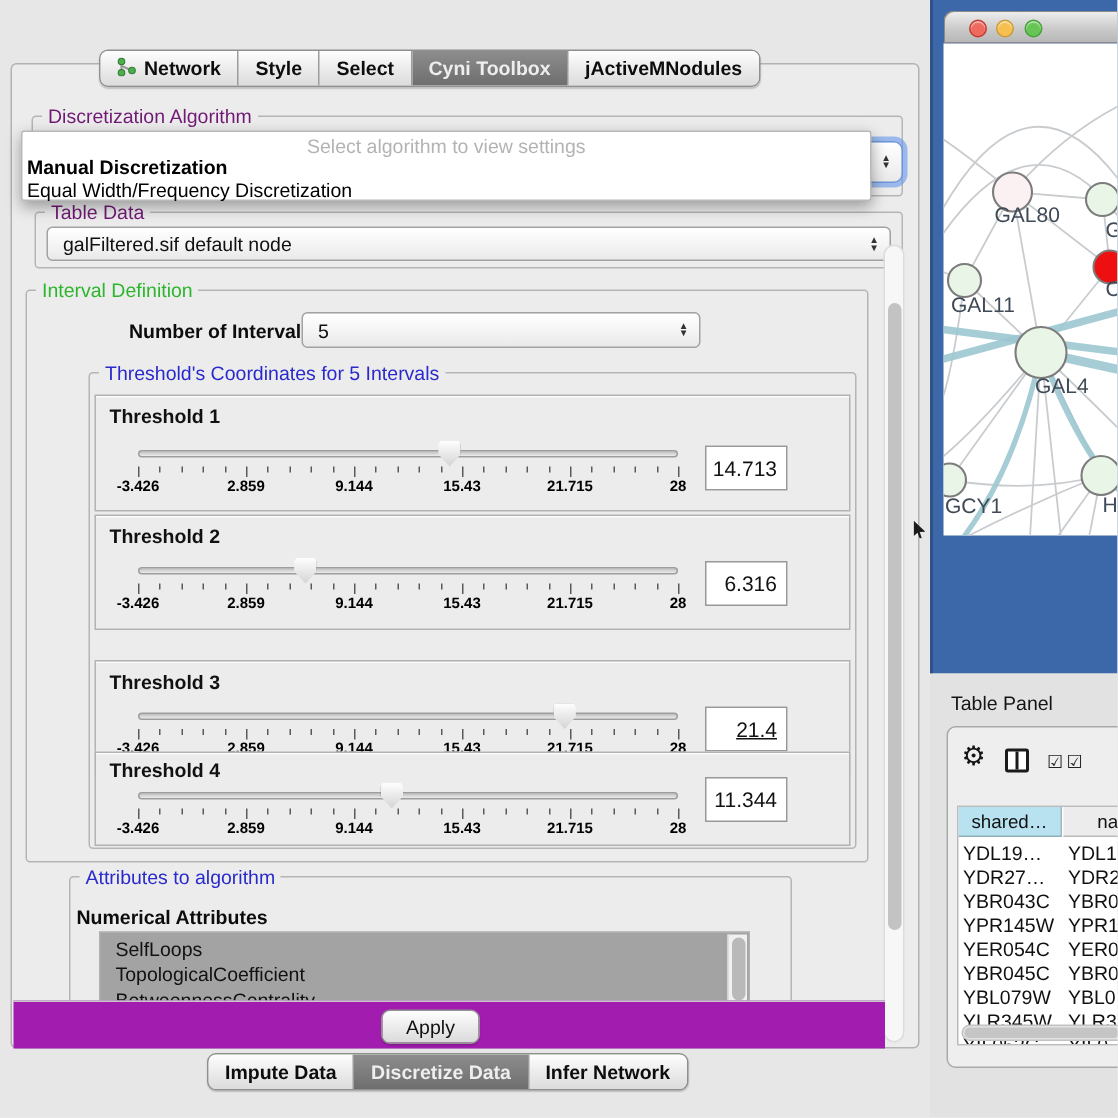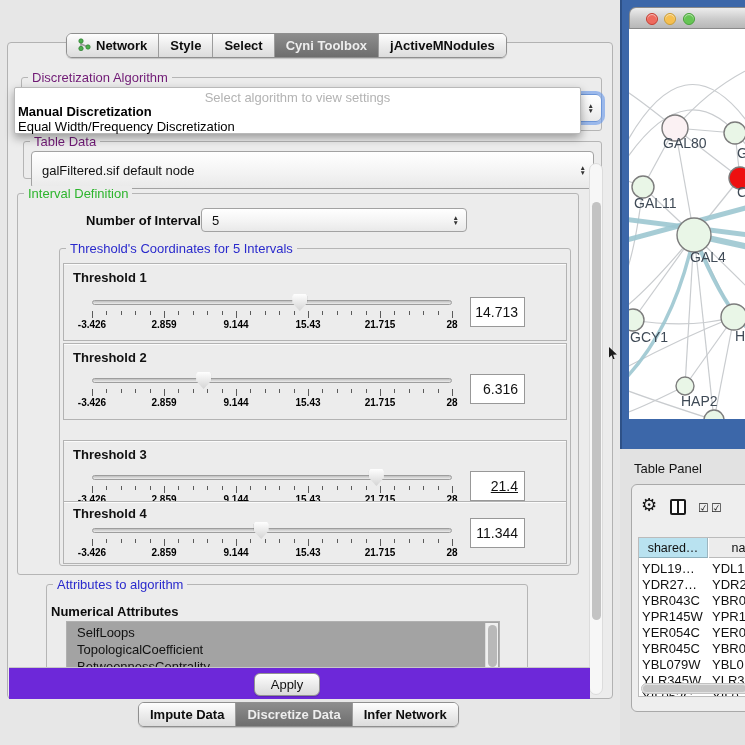--- a/index.html
+++ b/index.html
@@ -57,32 +57,32 @@
   .tick.major { height:7px; }
   .scale { position:absolute; left:0; right:0; top:25px; height:12px; }
   .scale-label { position:absolute; transform:translateX(-50%); font-size:10px; font-weight:700; color:#000; white-space:nowrap; }
   .valuebox { position:absolute; left:406px; width:55px; height:30px; background:#fff; border:1px solid #989898; font-size:14px; display:flex; align-items:center; justify-content:flex-end; padding-right:6px; }
 
   #attr-list { position:absolute; left:55px; top:460px; width:434px; height:62px; background:#a3a3a3; border:1px solid #b0b0b0; font-size:13px; overflow:hidden; }
   .attr-item { position:absolute; left:10px; height:17px; white-space:nowrap; }
   #attr-scroll { position:absolute; right:1px; top:1px; width:13px; bottom:1px; background:#f0f0f0; border-left:1px solid #ddd; }
   #attr-scroll-thumb { position:absolute; left:2px; top:2px; width:9px; height:42px; background:#b9b9b9; border-radius:5px; }
 
-  #apply-bar { position:absolute; left:1px; top:624px; width:581px; height:32px; background:#6d28d9; border-top:1px solid #c7c7c7; z-index:20; }
+  #apply-bar { position:absolute; left:1px; top:624px; width:581px; height:32px; background:#a21caf; border-top:1px solid #c7c7c7; z-index:20; }
   #apply-btn { position:absolute; left:245px; top:5px; width:66px; height:23px; background:linear-gradient(#fefefe,#dadada); border:1px solid #929292; border-radius:6px; font-size:13px; display:flex; align-items:center; justify-content:center; box-shadow:0 1px 1px rgba(0,0,0,.15); }
 
   
   #desktop { position:absolute; left:620px; top:0; width:125px; height:449px; background:#3c67a9; border-left:2px solid #2e5187; }
   #net-window { position:absolute; left:629px; top:7px; width:116px; height:412px; }
   #net-titlebar { position:absolute; left:0; top:0; width:116px; height:22px; border-top-left-radius:7px; background:linear-gradient(#ededed,#cbcbcb 55%,#b7b7b7); border:1px solid #8a8a8a; border-right:none; }
   .tlight { position:absolute; top:5px; width:12px; height:12px; border-radius:50%; box-shadow:inset 0 1px 1px rgba(255,255,255,.65); }
   #tl-close { left:16px; background:#ee6a5e; border:1px solid #c43c31; }
   #tl-min   { left:34px; background:#f6bf4f; border:1px solid #c99d35; }
   #tl-zoom  { left:53px; background:#66c554; border:1px solid #47a139; }
-  #net-canvas { position:absolute; left:0; top:22px; width:116px; height:390px; background:#fff; overflow:hidden; }
+  #net-canvas { position:absolute; left:0; top:22px; width:116px; height:328px; background:#fff; overflow:hidden; }
 
   #tp-area { position:absolute; left:620px; top:449px; width:125px; height:296px; background:#e2e2e2; }
   #tp-title { position:absolute; left:14px; top:12px; font-size:13px; color:#141414; }
   #tp-box { position:absolute; left:11px; top:35px; width:122px; height:228px; background:#eeeeee; border:1px solid #a9a9a9; border-radius:6px; overflow:hidden; }
   #gear-icon { position:absolute; left:9px; top:9px; font-size:18px; color:#141414; }
   #columns-icon { position:absolute; left:38px; top:14px; width:16px; height:16px; border:2px solid #1b1b1b; border-radius:2px; background:#fff; }
   #columns-icon:before { content:""; position:absolute; left:5px; top:0; width:2px; height:12px; background:#1b1b1b; }
   .check-icon { position:absolute; top:16px; font-size:12px; color:#222; }
   #check-1 { left:66px; } #check-2 { left:79px; }
   #tp-table { position:absolute; left:6px; top:52px; width:116px; bottom:14px; background:#fff; border:1px solid #bbb; overflow:hidden; }
@@ -144,21 +144,21 @@
 
     <div id="algo-popup">
       <div id="popup-placeholder">Select algorithm to view settings</div>
       <div id="popup-option-0" class="popup-option">Manual Discretization</div>
       <div id="popup-option-1" class="popup-option">Equal Width/Frequency Discretization</div>
     </div>
 
     <div class="fieldset" style="left:15px;top:98px;width:579px;height:38px;">
       <span class="legend dark" style="left:6px;">Table Data</span>
     </div>
-    <div class="combo" style="left:23px;top:108px;width:563px;height:38px;">
+    <div class="combo" style="left:23px;top:108px;width:563px;height:23px;">
       <span>galFiltered.sif default node</span>
       <span class="stepper">
           <span>▲</span>
           <span>▼</span>
         </span>
     </div>
 
     <div id="viewport">
 
       <div class="fieldset" style="left:6px;top:32px;width:562px;height:382px;">

